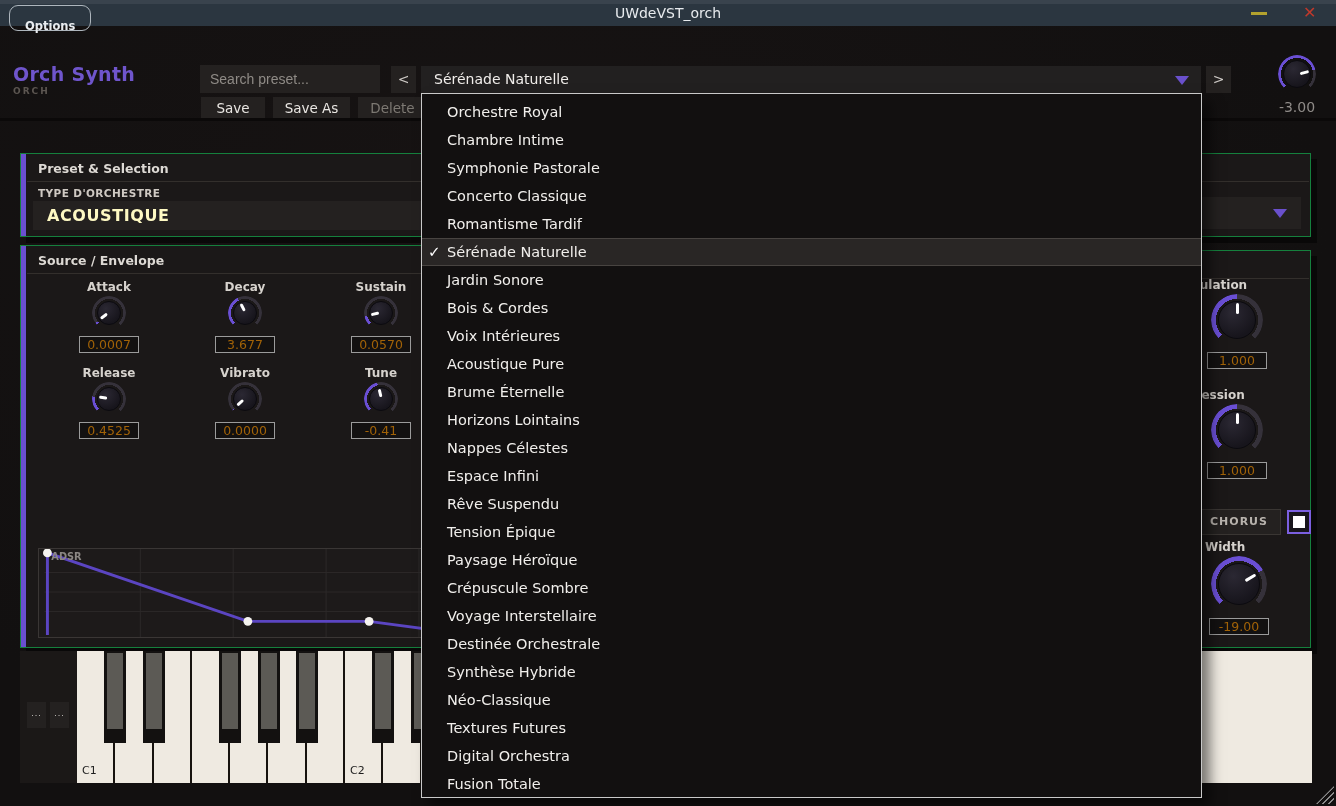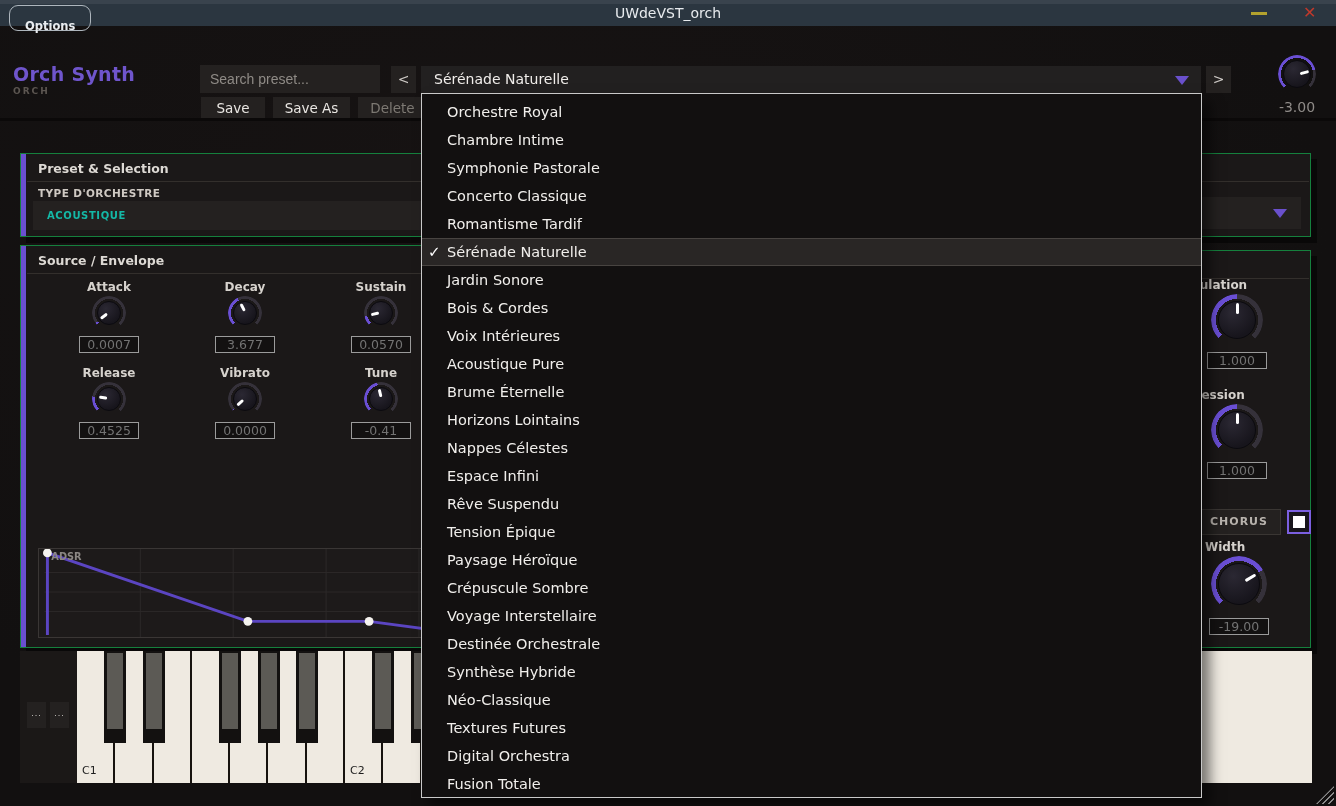--- a/index.html
+++ b/index.html
@@ -45,29 +45,29 @@
   #preset-combo .caret { position:absolute; right:12px; top:10px; }
 
   
   .panel { background:#1b1818; border:1px solid #15803d; box-shadow:6px 6px 0 rgba(0,0,0,0.5); }
   .panel .stripe { position:absolute; left:0; top:0; bottom:0; width:5px; background:#6a4fd0; }
   .panel .ptitle { position:absolute; left:17px; top:7px; font-size:12.5px; font-weight:bold; color:#ddd9d4; }
   .panel .pdivider { position:absolute; left:6px; right:1px; top:27px; border-bottom:1px solid #332f2c; }
   #panel-preset { left:20px; top:153px; width:620px; height:84px; }
   #orch-type-label { position:absolute; left:17px; top:33px; font-size:10.5px; font-weight:bold; letter-spacing:0.4px; color:#cfc9c3; }
   #orch-type-box { position:absolute; left:12px; top:47px; width:592px; height:29px; background:#242120;
-                   font-size:10px; font-weight:bold; letter-spacing:0.6px; line-height:29px; padding-left:14px; color:#14b8a6; }
+                   font-size:16px; font-weight:bold; letter-spacing:0.6px; line-height:29px; padding-left:14px; color:#fef9c3; }
 
   #panel-env { left:20px; top:245px; width:620px; height:403px; }
   #env-knobs { position:absolute; left:20px; top:34px; width:412px;
                display:grid; grid-template-columns:repeat(3,136px); grid-auto-rows:84px; row-gap:2px; justify-items:center; }
   .kcell { display:flex; flex-direction:column; align-items:center; }
   .klabel { font-size:12px; font-weight:bold; color:#d6d2cd; height:14px; }
   .kval { margin-top:6px; width:60px; height:17px; border:1px solid #9b9b9b; background:#131111;
-          color:#737373; font-size:12.5px; text-align:center; line-height:15px; }
+          color:#a16207; font-size:12.5px; text-align:center; line-height:15px; }
   .kval-plain { margin-top:6px; width:70px; color:#8f8b88; font-size:14px; text-align:center; }
   .knob { position:relative; margin-top:2px; }
   .kring { position:absolute; inset:0; border-radius:50%; }
   .kbody { position:absolute; border-radius:50%; background:radial-gradient(circle at 36% 30%, #2b2833 0%, #17151c 72%); border:1px solid #0b0a0f; }
   .kptr-wrap { position:absolute; }
   .kptr { position:absolute; left:50%; background:#fff; border-radius:2px; }
 
   #env-graph { position:absolute; left:17px; top:302px; width:584px; height:90px; background:#1d1a1a; border:1px solid #3a3635; }
 
   #panel-right-top { left:700px; top:153px; width:611px; height:84px; }

